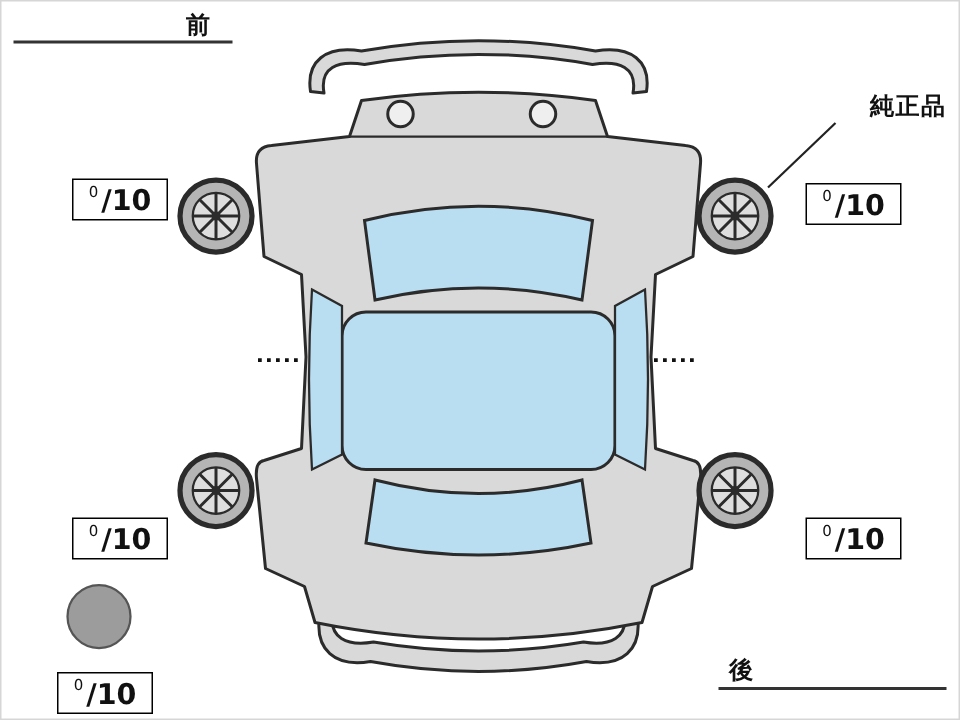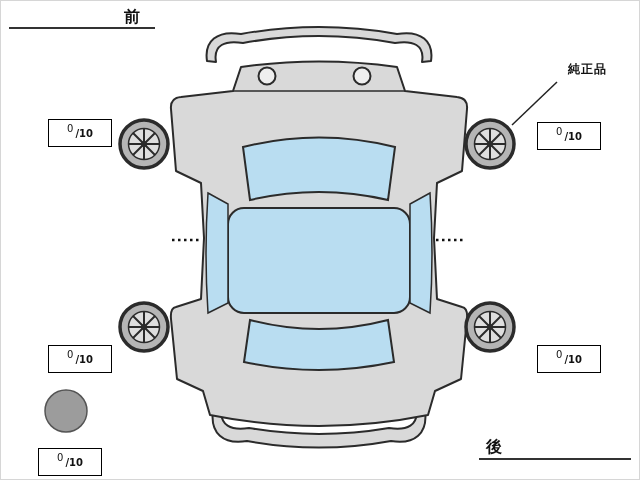--- a/index.html
+++ b/index.html
@@ -6,32 +6,32 @@
   .canvas {
     position:relative; width:640px; height:480px; background:#ffffff;
     border:1px solid #d6d6d6; box-sizing:border-box; overflow:hidden;
     font-family:"DejaVu Sans","Liberation Sans",sans-serif;
   }
   svg.diagram { position:absolute; left:0; top:0; }
 
   .label { position:absolute; color:#111; font-weight:bold; white-space:nowrap; }
   .label-front   { left:123px; top:6px;  font-size:16px; }
   .label-rear    { left:485px; top:436px; font-size:16px; }
-  .label-genuine { left:567px; top:60px; font-size:12px; letter-spacing:1px; }
+  .label-genuine { left:579px; top:60px; font-size:16px; letter-spacing:1px; }
 
   .rule { position:absolute; border-top:2px solid #333; height:0; }
   .rule-front { left:8px;   top:26px;  width:146px; }
   .rule-rear  { left:478px; top:457px; width:152px; }
 
   .score-box {
     position:absolute; width:62px; height:26px; background:#fff;
     border:1px solid #000; display:flex; align-items:center; justify-content:center;
   }
   .score-num { font-size:10px; line-height:1; transform:translateY(-4px); color:#111; }
-  .score-den { font-size:10px; line-height:1; font-weight:bold; transform:translateY(1px); margin-left:2px; color:#111; }
+  .score-den { font-size:19px; line-height:1; font-weight:bold; transform:translateY(1px); margin-left:2px; color:#111; }
 
   .sb-fl    { left:47px;  top:118px; }
   .sb-fr    { left:536px; top:121px; }
   .sb-rl    { left:47px;  top:344px; }
   .sb-rr    { left:536px; top:344px; }
   .sb-spare { left:37px;  top:447px; }
 </style>
 </head>
 <body>
 

